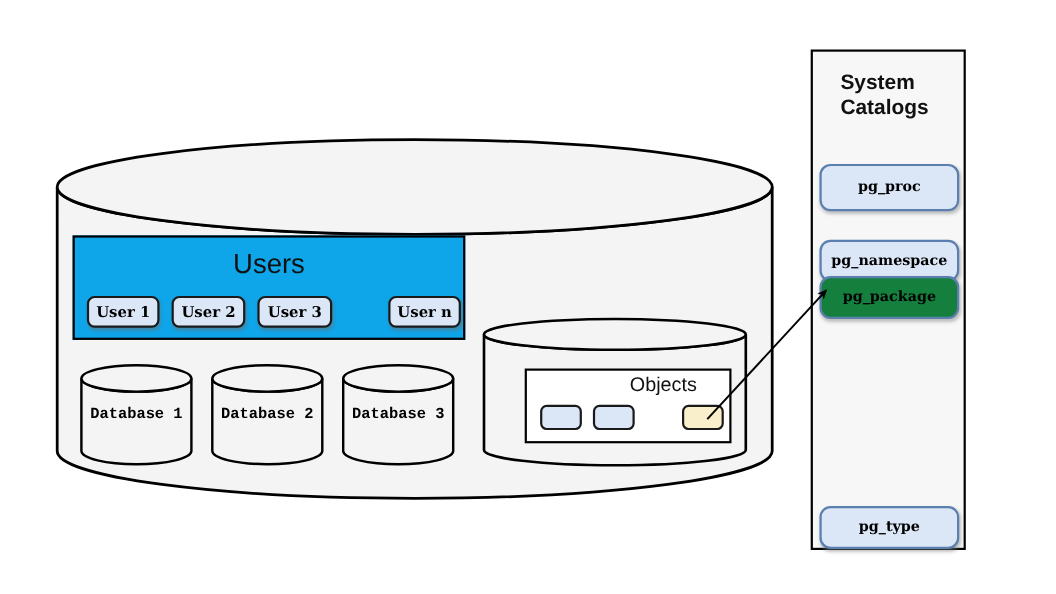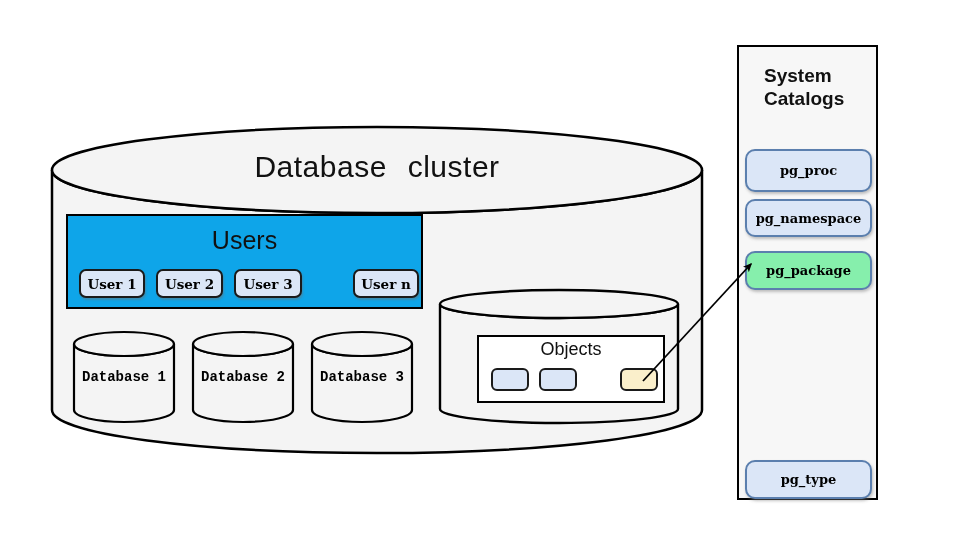--- a/index.html
+++ b/index.html
@@ -45,21 +45,21 @@
   #db-label-1{left:69px;}
   #db-label-2{left:188px;}
   #db-label-3{left:307px;}
 
   
   #objects-box{
     left:477px;top:335px;width:188px;height:68px;
     background:#ffffff;border:2.2px solid #000;box-sizing:border-box;
   }
   #objects-title{
-    left:0;top:2px;width:100%;text-align:center;font-size:18px;color:#111;
+    left:0;top:2px;width:100%;text-align:center;font-size:18px;color:#111;padding-left:32px;
   }
   .chip{
     top:31px;width:38px;height:23px;box-sizing:border-box;
     border:2px solid #1a1a1a;border-radius:6px;background:#dbe6f7;
   }
   #chip-1{left:12px;}
   #chip-2{left:60px;}
   #chip-3{left:141px;background:#faefcb;}
 
   
@@ -73,22 +73,22 @@
   }
   .pg-btn{
     left:6px;width:127px;box-sizing:border-box;
     background:#dbe6f7;border:2.2px solid #5b7fae;border-radius:10px;
     display:flex;align-items:center;justify-content:center;
     font-family:"DejaVu Serif","Liberation Serif",serif;font-weight:bold;font-size:13px;
     box-shadow:1px 2px 3px rgba(120,120,120,0.45);
     margin-top:16px;
   }
   #pg-proc     {top:86px;height:43px;}
-  #pg-namespace{top:136px;height:38px;}
-  #pg-package  {top:188px;height:39px;background:#86efac;}
+  #pg-namespace{top:155px;height:38px;}
+  #pg-package  {top:188px;height:39px;background:#15803d;}
   #pg-class    {top:351px;height:39px;}
   #pg-type     {top:397px;height:39px;}
 </style>
 </head>
 <body>
 
 <div id="stage">
 
   <svg class="layer" width="960" height="540" viewBox="0 0 960 540">
 
@@ -111,21 +111,20 @@
       <path d="M312 344 V410 A50 12 0 0 0 412 410 V344 A50 12 0 0 1 312 344 Z" fill="#f4f4f4" stroke="#000" stroke-width="2.2"></path>
       <ellipse cx="362" cy="344" rx="50" ry="12" fill="#f4f4f4" stroke="#000" stroke-width="2.2"></ellipse>
     </g>
 
     <g>
       <path d="M440 304 V409 A119 14 0 0 0 678 409 V304 A119 14 0 0 1 440 304 Z" fill="#f4f4f4" stroke="#000" stroke-width="2.4"></path>
       <ellipse cx="559" cy="304" rx="119" ry="14" fill="#f4f4f4" stroke="#000" stroke-width="2.4"></ellipse>
     </g>
   </svg>
 
-  <div class="abs" id="cluster-title">Database cluster</div>
 
   <div class="abs" id="users-box">
     <div class="abs" id="users-title">Users</div>
     <div class="abs user-btn" id="user-1">User 1</div>
     <div class="abs user-btn" id="user-2">User 2</div>
     <div class="abs user-btn" id="user-3">User 3</div>
     <div class="abs user-btn" id="user-n">User n</div>
   </div>
 
   <div class="abs db-label" id="db-label-1">Database 1</div>

